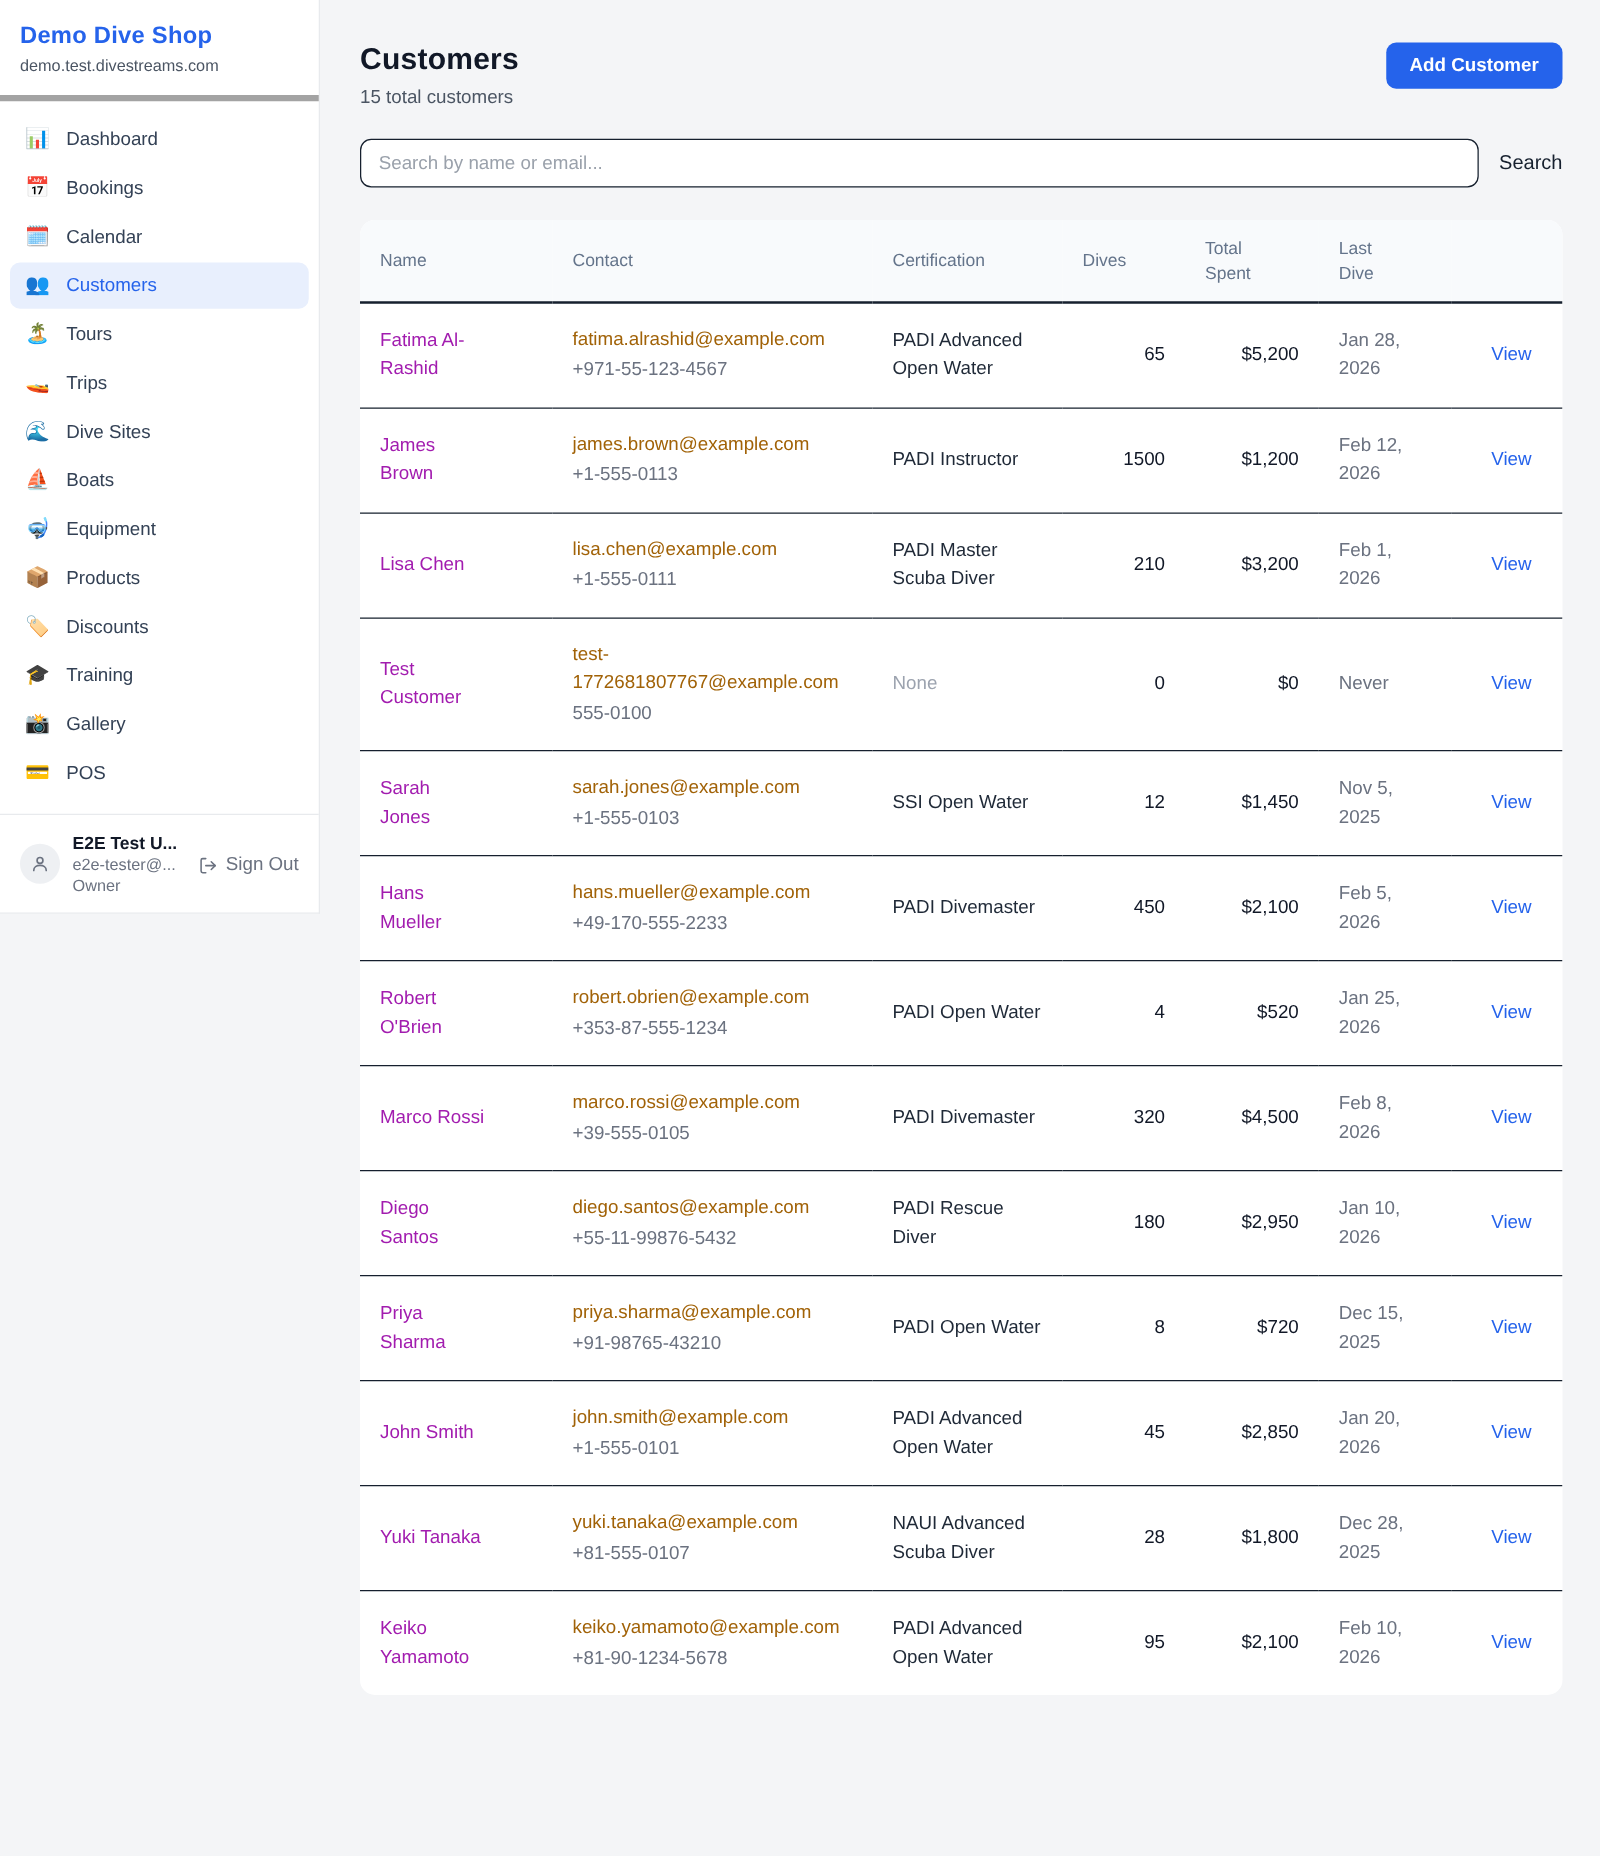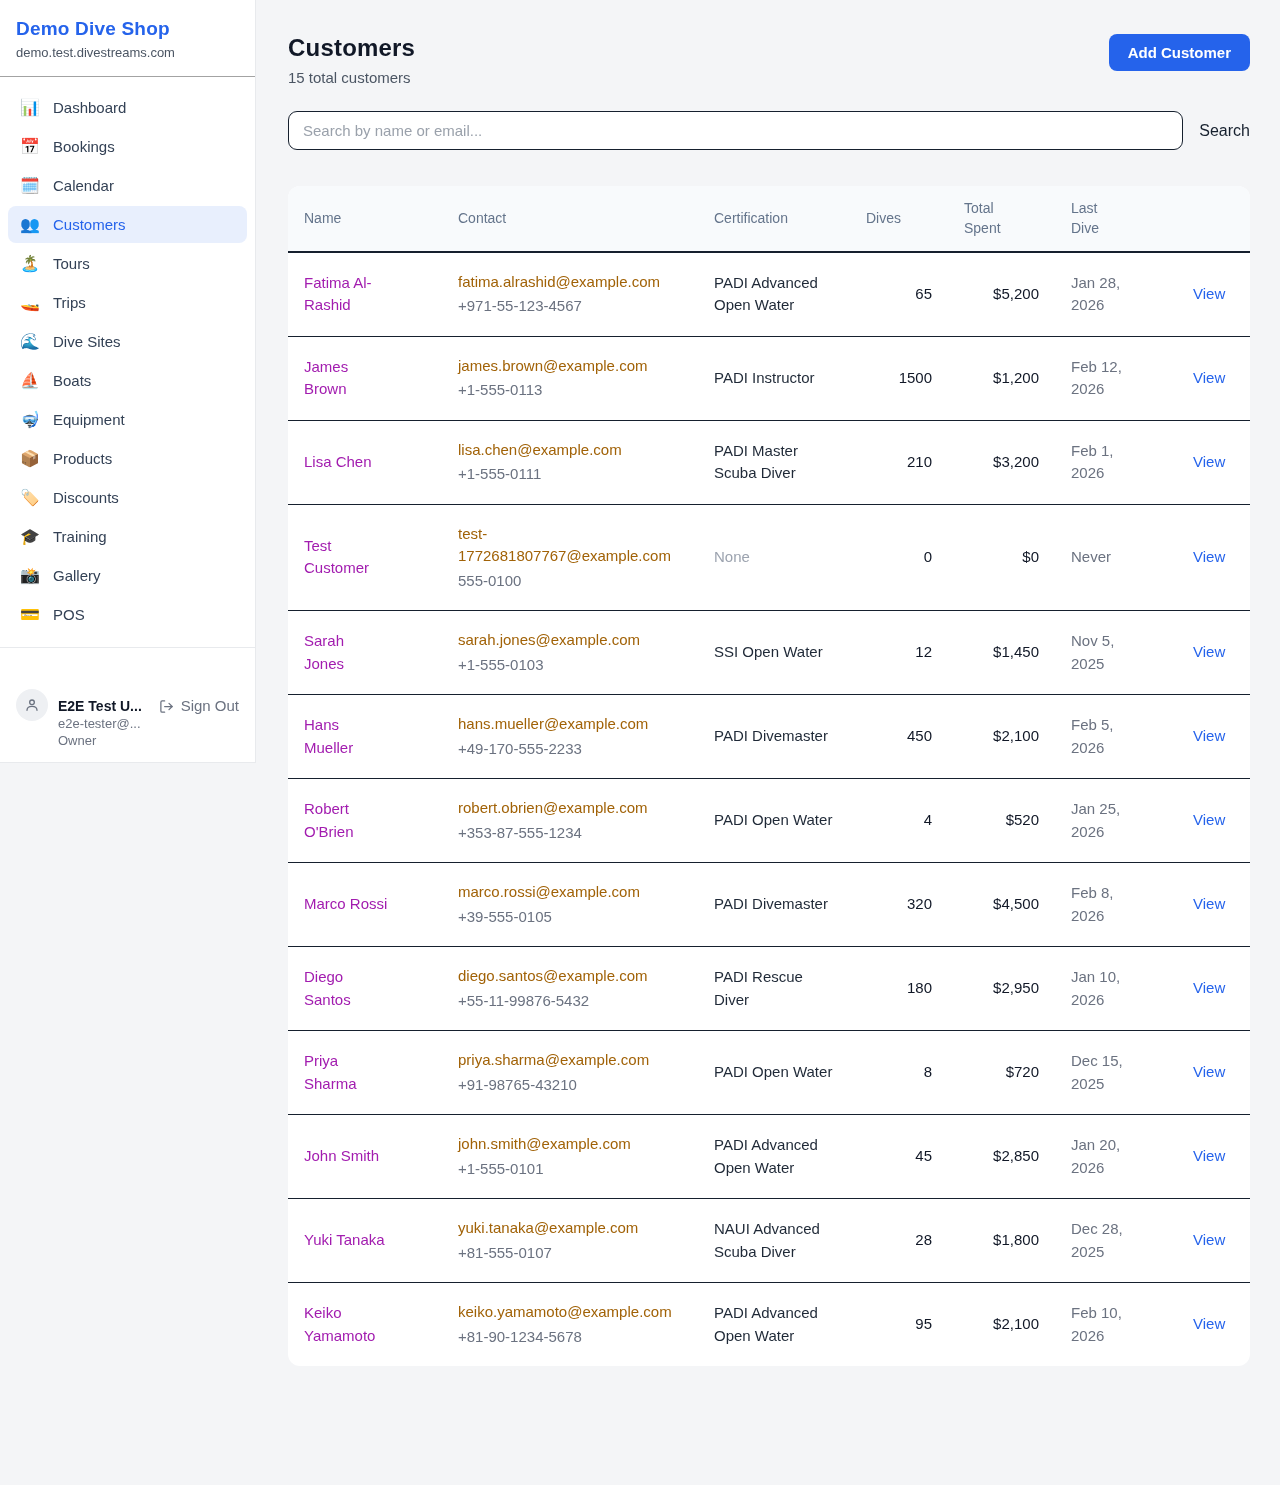--- a/index.html
+++ b/index.html
@@ -13,21 +13,21 @@
   .app { display: flex; align-items: flex-start; width: 1280px; }
 
   
   .sidebar {
     width: 256px;
     flex: none;
     background: #ffffff;
     border-right: 1px solid #e8eaed;
     border-bottom: 1px solid #e8eaed;
   }
-  .sidebar-header { padding: 18px 16px 16px 16px; border-bottom: 1px solid #a3a3a3; }
+  .sidebar-header { padding: 18px 16px 16px 16px; border-bottom: 5px solid #a3a3a3; }
   .shop-title { color: #2563eb; font-size: 19px; font-weight: bold; letter-spacing: .2px; }
   .shop-domain { color: #4b5563; font-size: 13px; margin-top: 5px; }
   .nav { padding: 10px 0 12px 0; }
   .nav-item {
     display: flex; align-items: center; gap: 13px;
     margin: 2px 8px; padding: 10px 12px;
     border-radius: 8px; font-size: 15px; color: #334155; cursor: pointer;
   }
   .nav-item .nav-icon { width: 20px; font-size: 16px; line-height: 1; text-align: center; }
   .nav-item.active { background: #e8effd; color: #2563eb; }
@@ -36,40 +36,40 @@
     padding: 14px 16px;
     display: flex; align-items: center; gap: 10px;
   }
   .avatar {
     width: 32px; height: 32px; border-radius: 50%;
     background: #eef0f3; color: #6b7280;
     display: flex; align-items: center; justify-content: center; flex: none;
   }
   .avatar svg { width: 16px; height: 16px; }
   .user-meta { flex: 1; min-width: 0; }
-  .user-name { font-size: 14px; font-weight: bold; color: #111827; white-space: nowrap; margin-top: 36px; }
+  .user-name { font-size: 14px; font-weight: bold; color: #111827; white-space: nowrap; }
   .user-email, .user-role { font-size: 13px; color: #6b7280; margin-top: 2px; white-space: nowrap; }
   .signout {
     display: flex; align-items: flex-end; gap: 7px;
     background: none; border: none; padding: 0;
     color: #6b7280; font-size: 15px; font-family: inherit; cursor: pointer; flex: none;
   }
   .signout svg { width: 15px; height: 15px; }
 
   
   .main { flex: 1; padding: 34px 30px 26px 32px; min-width: 0; }
   .page-header { display: flex; justify-content: space-between; align-items: flex-start; margin-bottom: 25px; }
   .page-title { margin: 0; font-size: 24px; font-weight: bold; color: #111827; letter-spacing: .2px; }
   .page-subtitle { margin-top: 7px; font-size: 15px; color: #4b5563; }
   .btn-primary {
     background: #2563eb; color: #ffffff; border: none; border-radius: 8px;
     padding: 10px 19px; font-size: 15px; font-weight: bold; font-family: inherit; cursor: pointer;
   }
 
-  .search-row { display: flex; align-items: center; gap: 16px; margin-bottom: 36px; }
+  .search-row { display: flex; align-items: center; gap: 16px; margin-bottom: 26px; }
   .search-input {
     flex: 1; height: 39px;
     border: 1.5px solid #16202e; border-radius: 9px;
     padding: 0 14px; font-size: 15px; font-family: inherit; color: #111827; background: #fff;
     outline: none;
   }
   .search-input::placeholder { color: #9aa1ab; }
   .search-btn { background: none; border: none; padding: 0; font-size: 16px; color: #16202e; font-family: inherit; cursor: pointer; }
 
   

